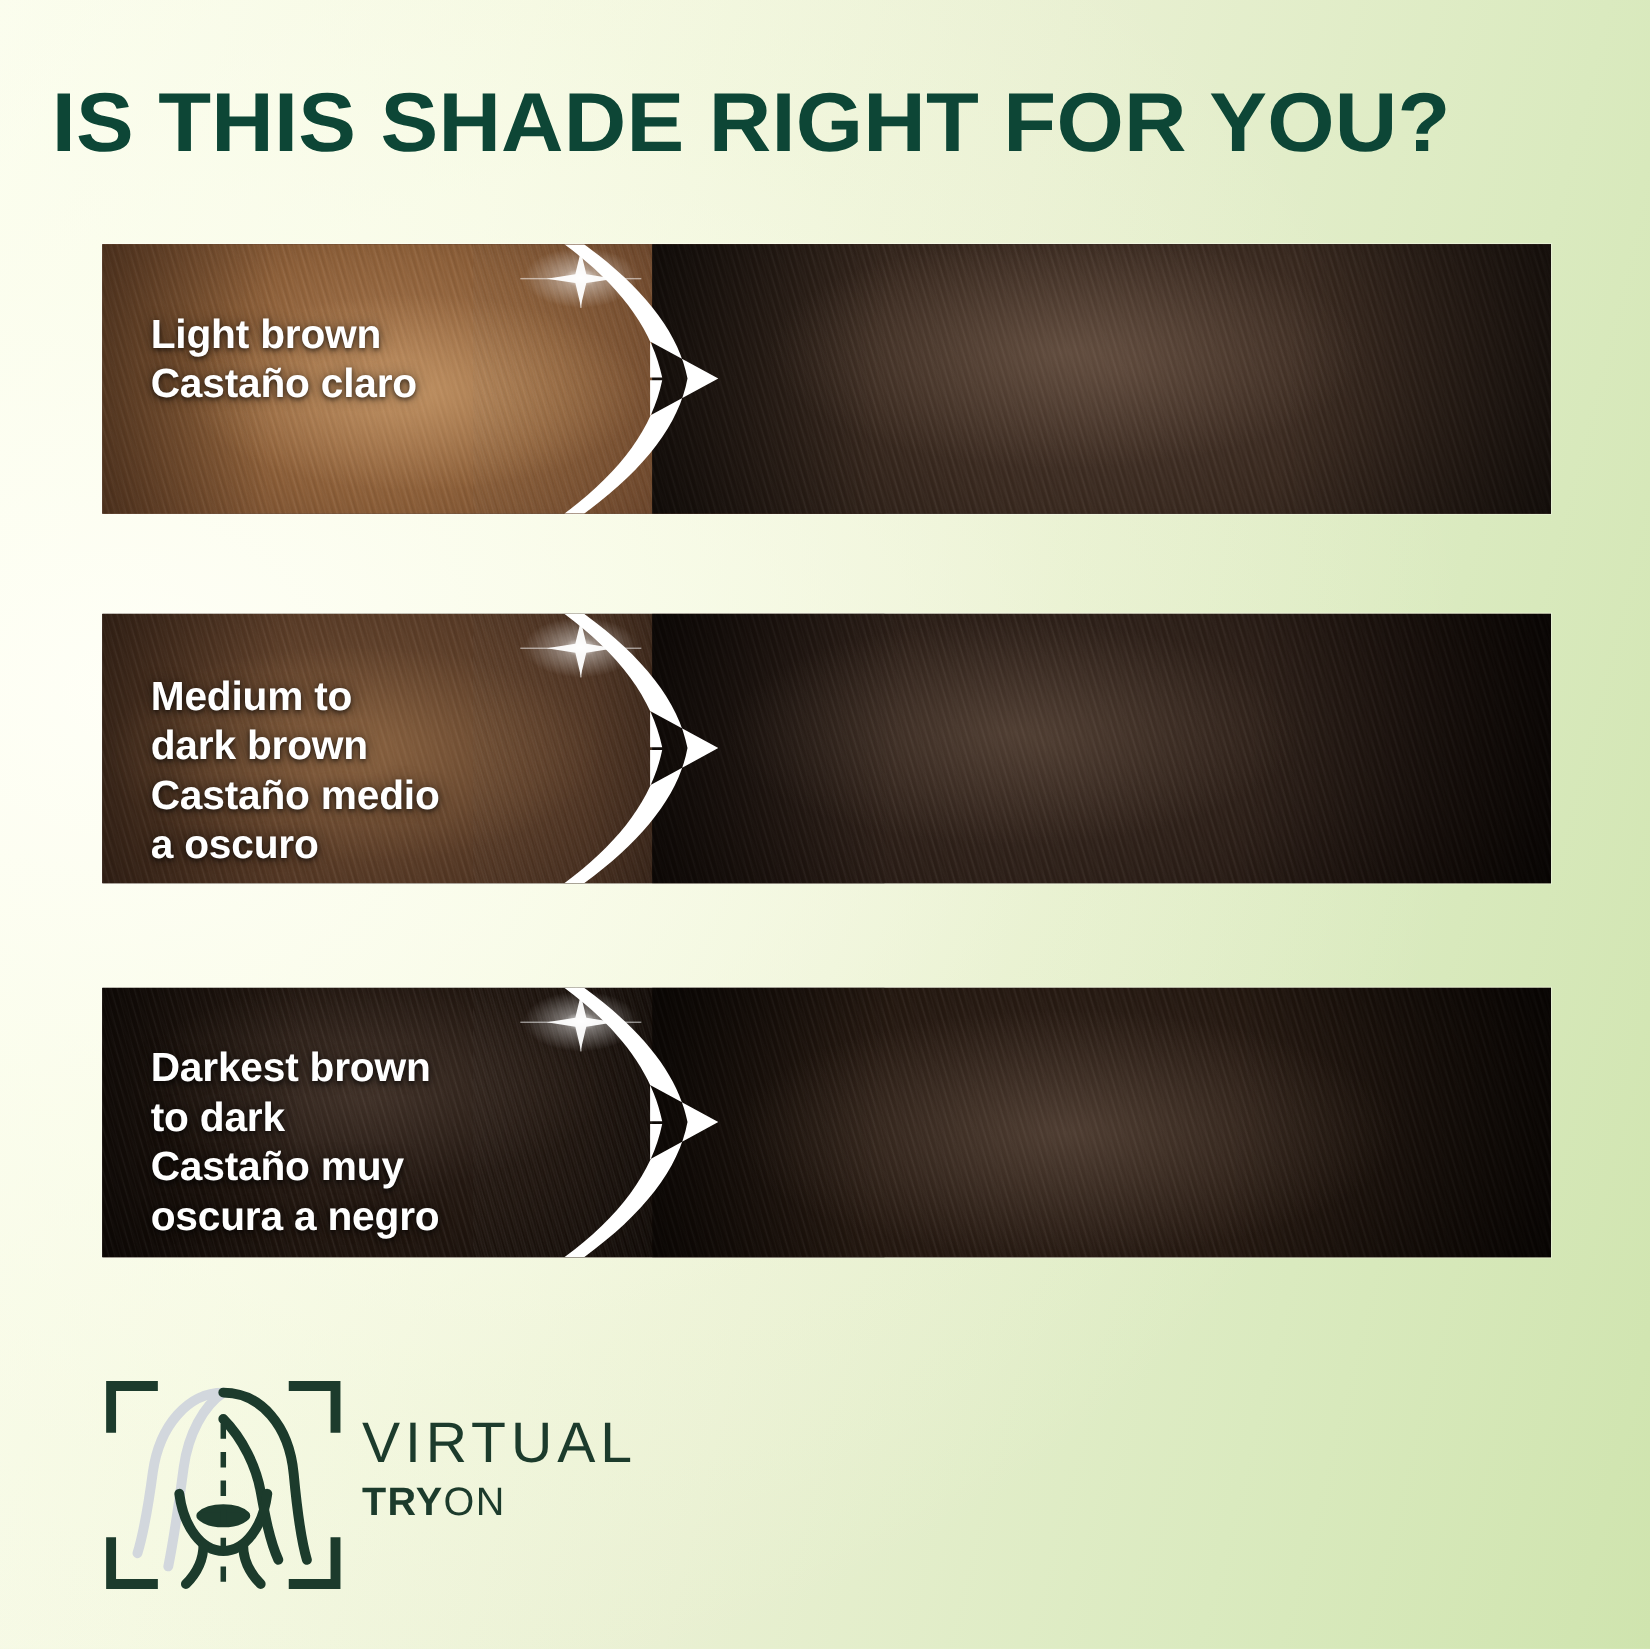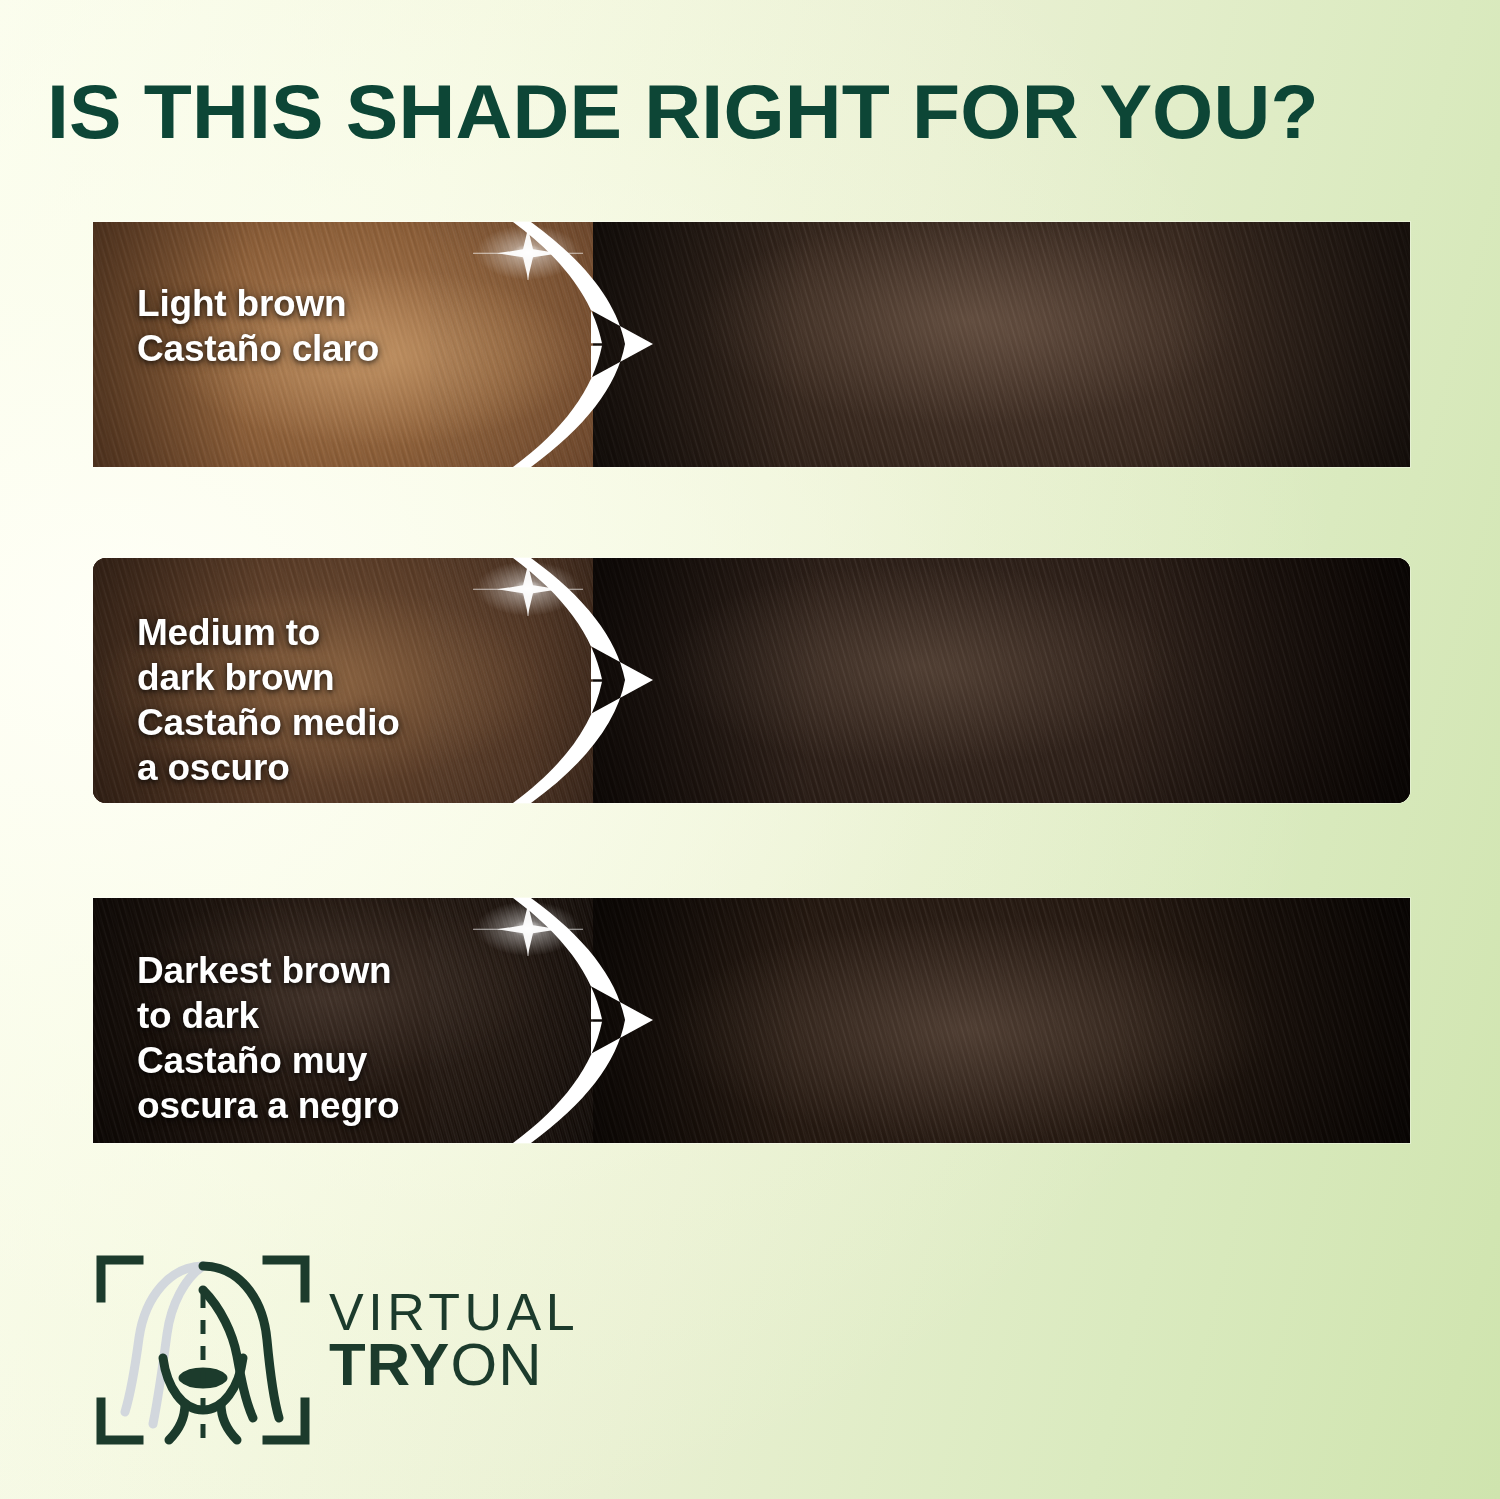--- a/index.html
+++ b/index.html
@@ -50,21 +50,21 @@
   .panel {
     position: absolute;
     left: 93px;
     width: 1317px;
     height: 245px;
     overflow: hidden;
     background: #2b1b12;
     box-shadow: 0 0 0 1px rgba(255,255,255,0.35);
   }
   #panel-0 { top: 222px; }
-  #panel-1 { top: 558px; border-radius: 13px; }
+  #panel-1 { top: 558px; }
   #panel-2 { top: 898px; }
 
   
   .hair {
     position: absolute;
     top: 0;
     height: 100%;
   }
   .hair-left  { left: 0;  width: 54%; }
   .hair-right { left: 38%; width: 62%; }
@@ -210,21 +210,21 @@
   }
   #vto-virtual {
     font-family: "Liberation Sans Narrow", "Liberation Sans", sans-serif;
     font-size: 52px;
     line-height: 44px;
     font-weight: 400;
     letter-spacing: 4.5px;
   }
   #vto-tryon {
     font-family: "Liberation Sans Narrow", "Liberation Sans", sans-serif;
-    font-size: 60px;
+    font-size: 36px;
     line-height: 58px;
     letter-spacing: 1.2px;
     margin-top: 2px;
   }
   #vto-try { font-weight: bold; }
   #vto-on  { font-weight: 400; }
 </style>
 </head>
 <body>
 

